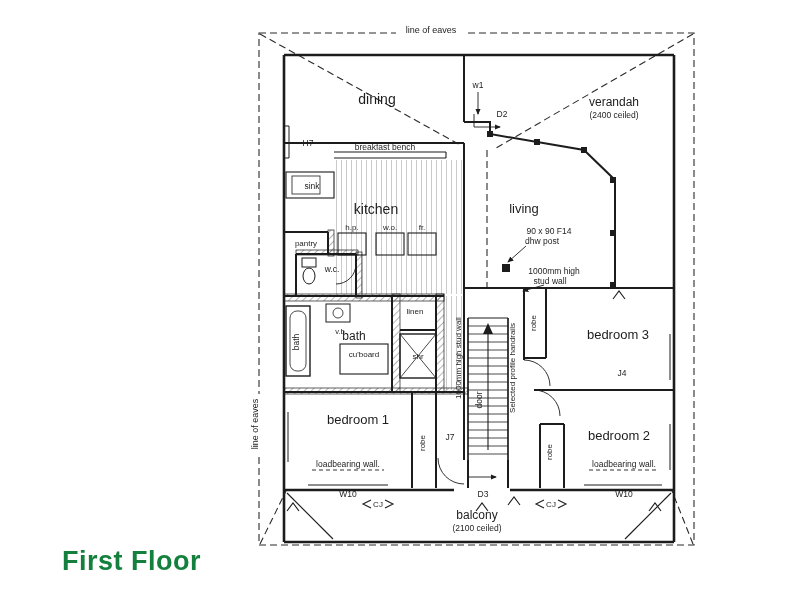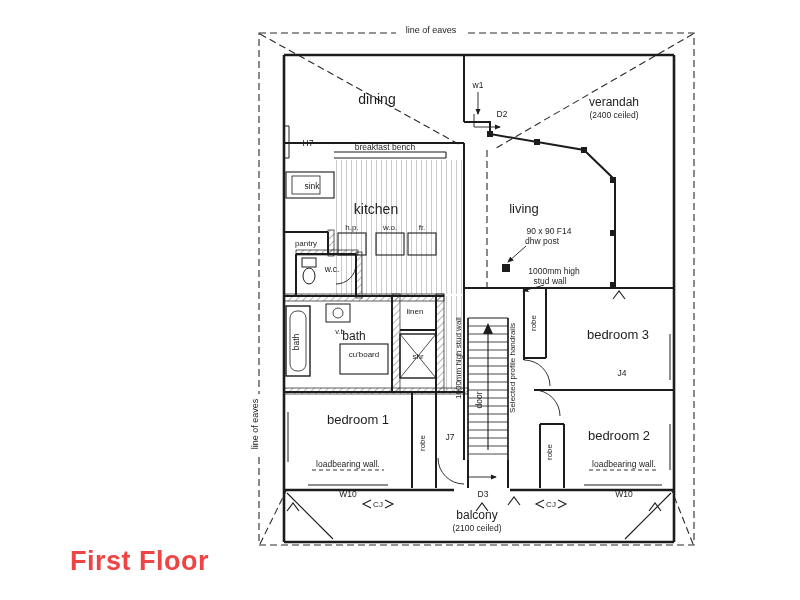--- a/index.html
+++ b/index.html
@@ -1,18 +1,18 @@
 <!DOCTYPE html>
 <html><head>
 <meta charset="utf-8">
 <style>
   html,body{margin:0;padding:0;width:800px;height:600px;background:#fff;overflow:hidden;}
   .page{position:relative;width:800px;height:600px;background:#fff;font-family:"Liberation Sans",sans-serif;margin-left:44px;}
   .plan-svg{position:absolute;left:0;top:0;}
-  .title{position:absolute;left:26px;top:546px;font-size:27px;font-weight:700;color:#ef4444;letter-spacing:.5px;font-family:"Liberation Sans",sans-serif;}
+  .title{position:absolute;left:18px;top:546px;font-size:27px;font-weight:700;color:#15803d;letter-spacing:.5px;font-family:"Liberation Sans",sans-serif;}
   svg text{fill:#1d1d1d;font-family:"Liberation Sans",sans-serif;}
 </style>
 </head>
 <body>
 
 <div class="page">
 <svg class="plan-svg" width="800" height="600" viewBox="0 0 800 600">
   <defs>
     <pattern id="hatch" width="5" height="5" patternUnits="userSpaceOnUse" patternTransform="rotate(45)">
       <line x1="0" y1="0" x2="0" y2="5" stroke="#6a6a6a" stroke-width="1"></line>

